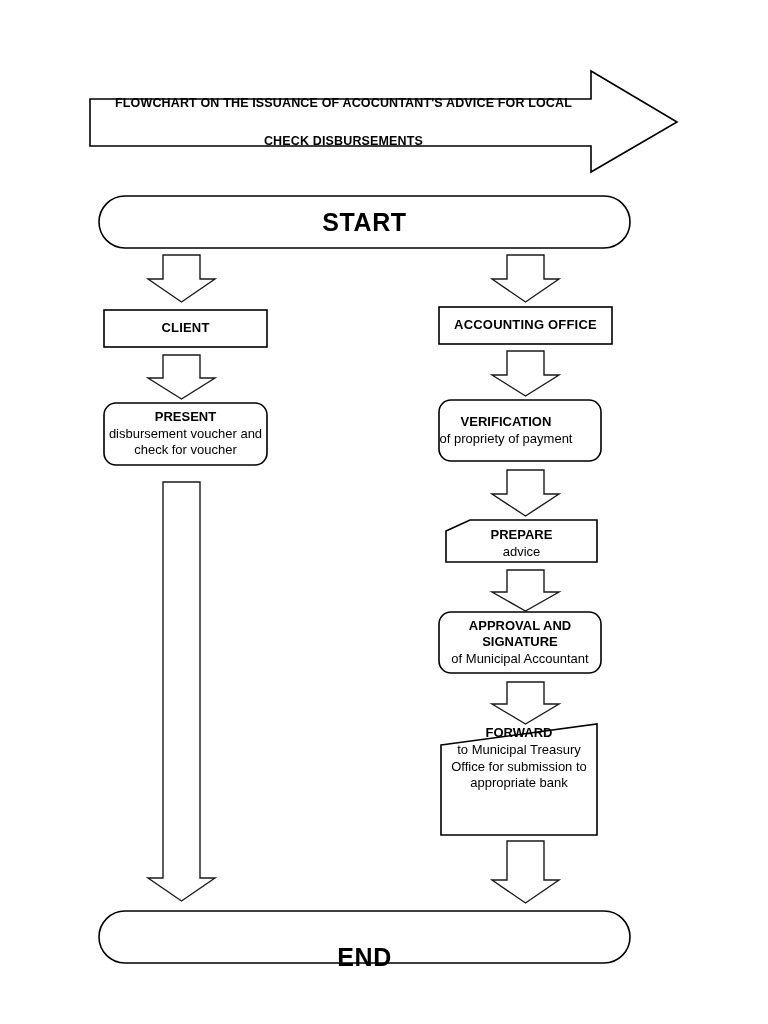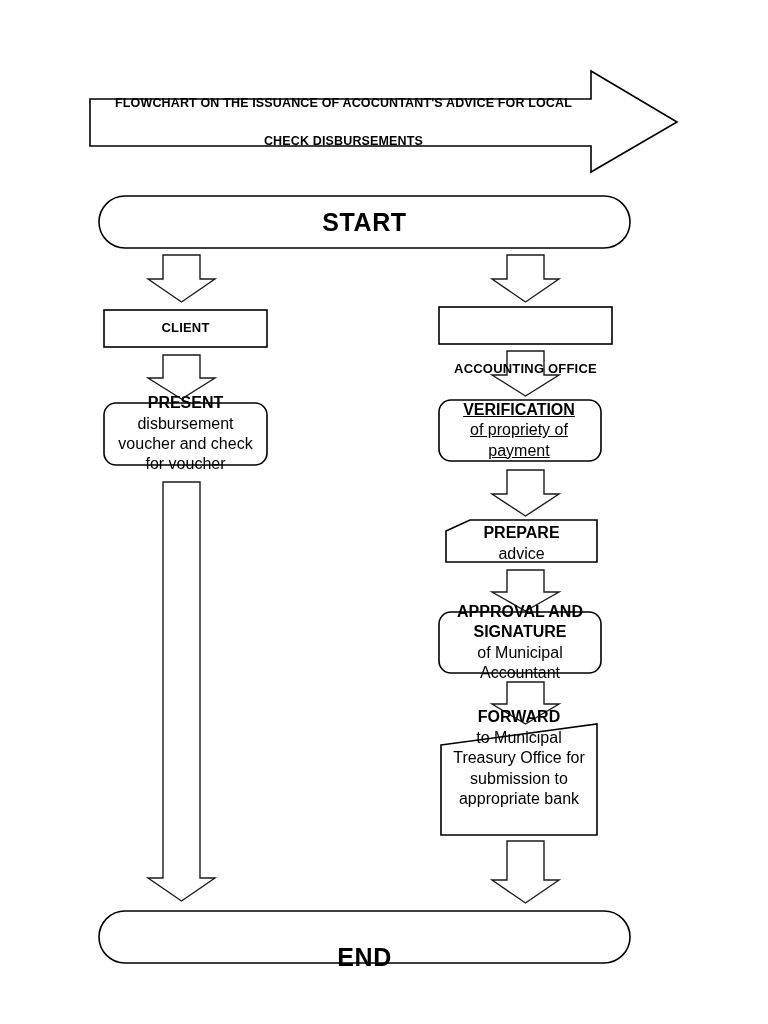--- a/index.html
+++ b/index.html
@@ -61,21 +61,21 @@
     font-size: 25px;
     font-weight: bold;
     letter-spacing: 0.6px;
   }
   .actor-text {
     font-size: 13px;
     font-weight: bold;
     letter-spacing: 0.2px;
   }
   .step-text {
-    font-size: 16px;
+    font-size: 13px;
     font-weight: normal;
   }
   .step-text b { font-weight: bold; }
 </style>
 </head>
 <body>
 
 <div id="flowchart-root">
 
   <svg class="layer" viewBox="0 0 768 1024" xmlns="http://www.w3.org/2000/svg">
@@ -128,29 +128,29 @@
   </div>
 
   <div class="txt terminator-text" style="left:99px; top:196px; width:531px; height:52px;">
     <span>START</span>
   </div>
 
   <div class="txt actor-text" style="left:104px; top:310px; width:163px; height:37px;">
     <span>CLIENT</span>
   </div>
 
-  <div class="txt actor-text" style="left:439px; top:307px; width:173px; height:37px;margin-top:44px;">
+  <div class="txt actor-text" style="left:439px; top:307px; width:173px; height:37px;">
     <span>ACCOUNTING OFFICE</span>
   </div>
 
   <div class="txt step-text" style="left:108px; top:403px; width:155px; height:62px;">
     <span><b>PRESENT</b><span> disbursement voucher and check for voucher</span></span>
   </div>
 
-  <div class="txt step-text" style="left:442px; top:400px; width:154px; height:61px;text-decoration:underline;">
+  <div class="txt step-text" style="left:429px; top:400px; width:154px; height:61px;">
     <span><b>VERIFICATION</b><span> of propriety of payment</span></span>
   </div>
 
   <div class="txt step-text" style="left:450px; top:525px; width:143px; height:37px;">
     <span><b>PREPARE</b><span> advice</span></span>
   </div>
 
   <div class="txt step-text" style="left:443px; top:612px; width:154px; height:61px;">
     <span><b>APPROVAL AND SIGNATURE</b><span> of Municipal Accountant</span></span>
   </div>

